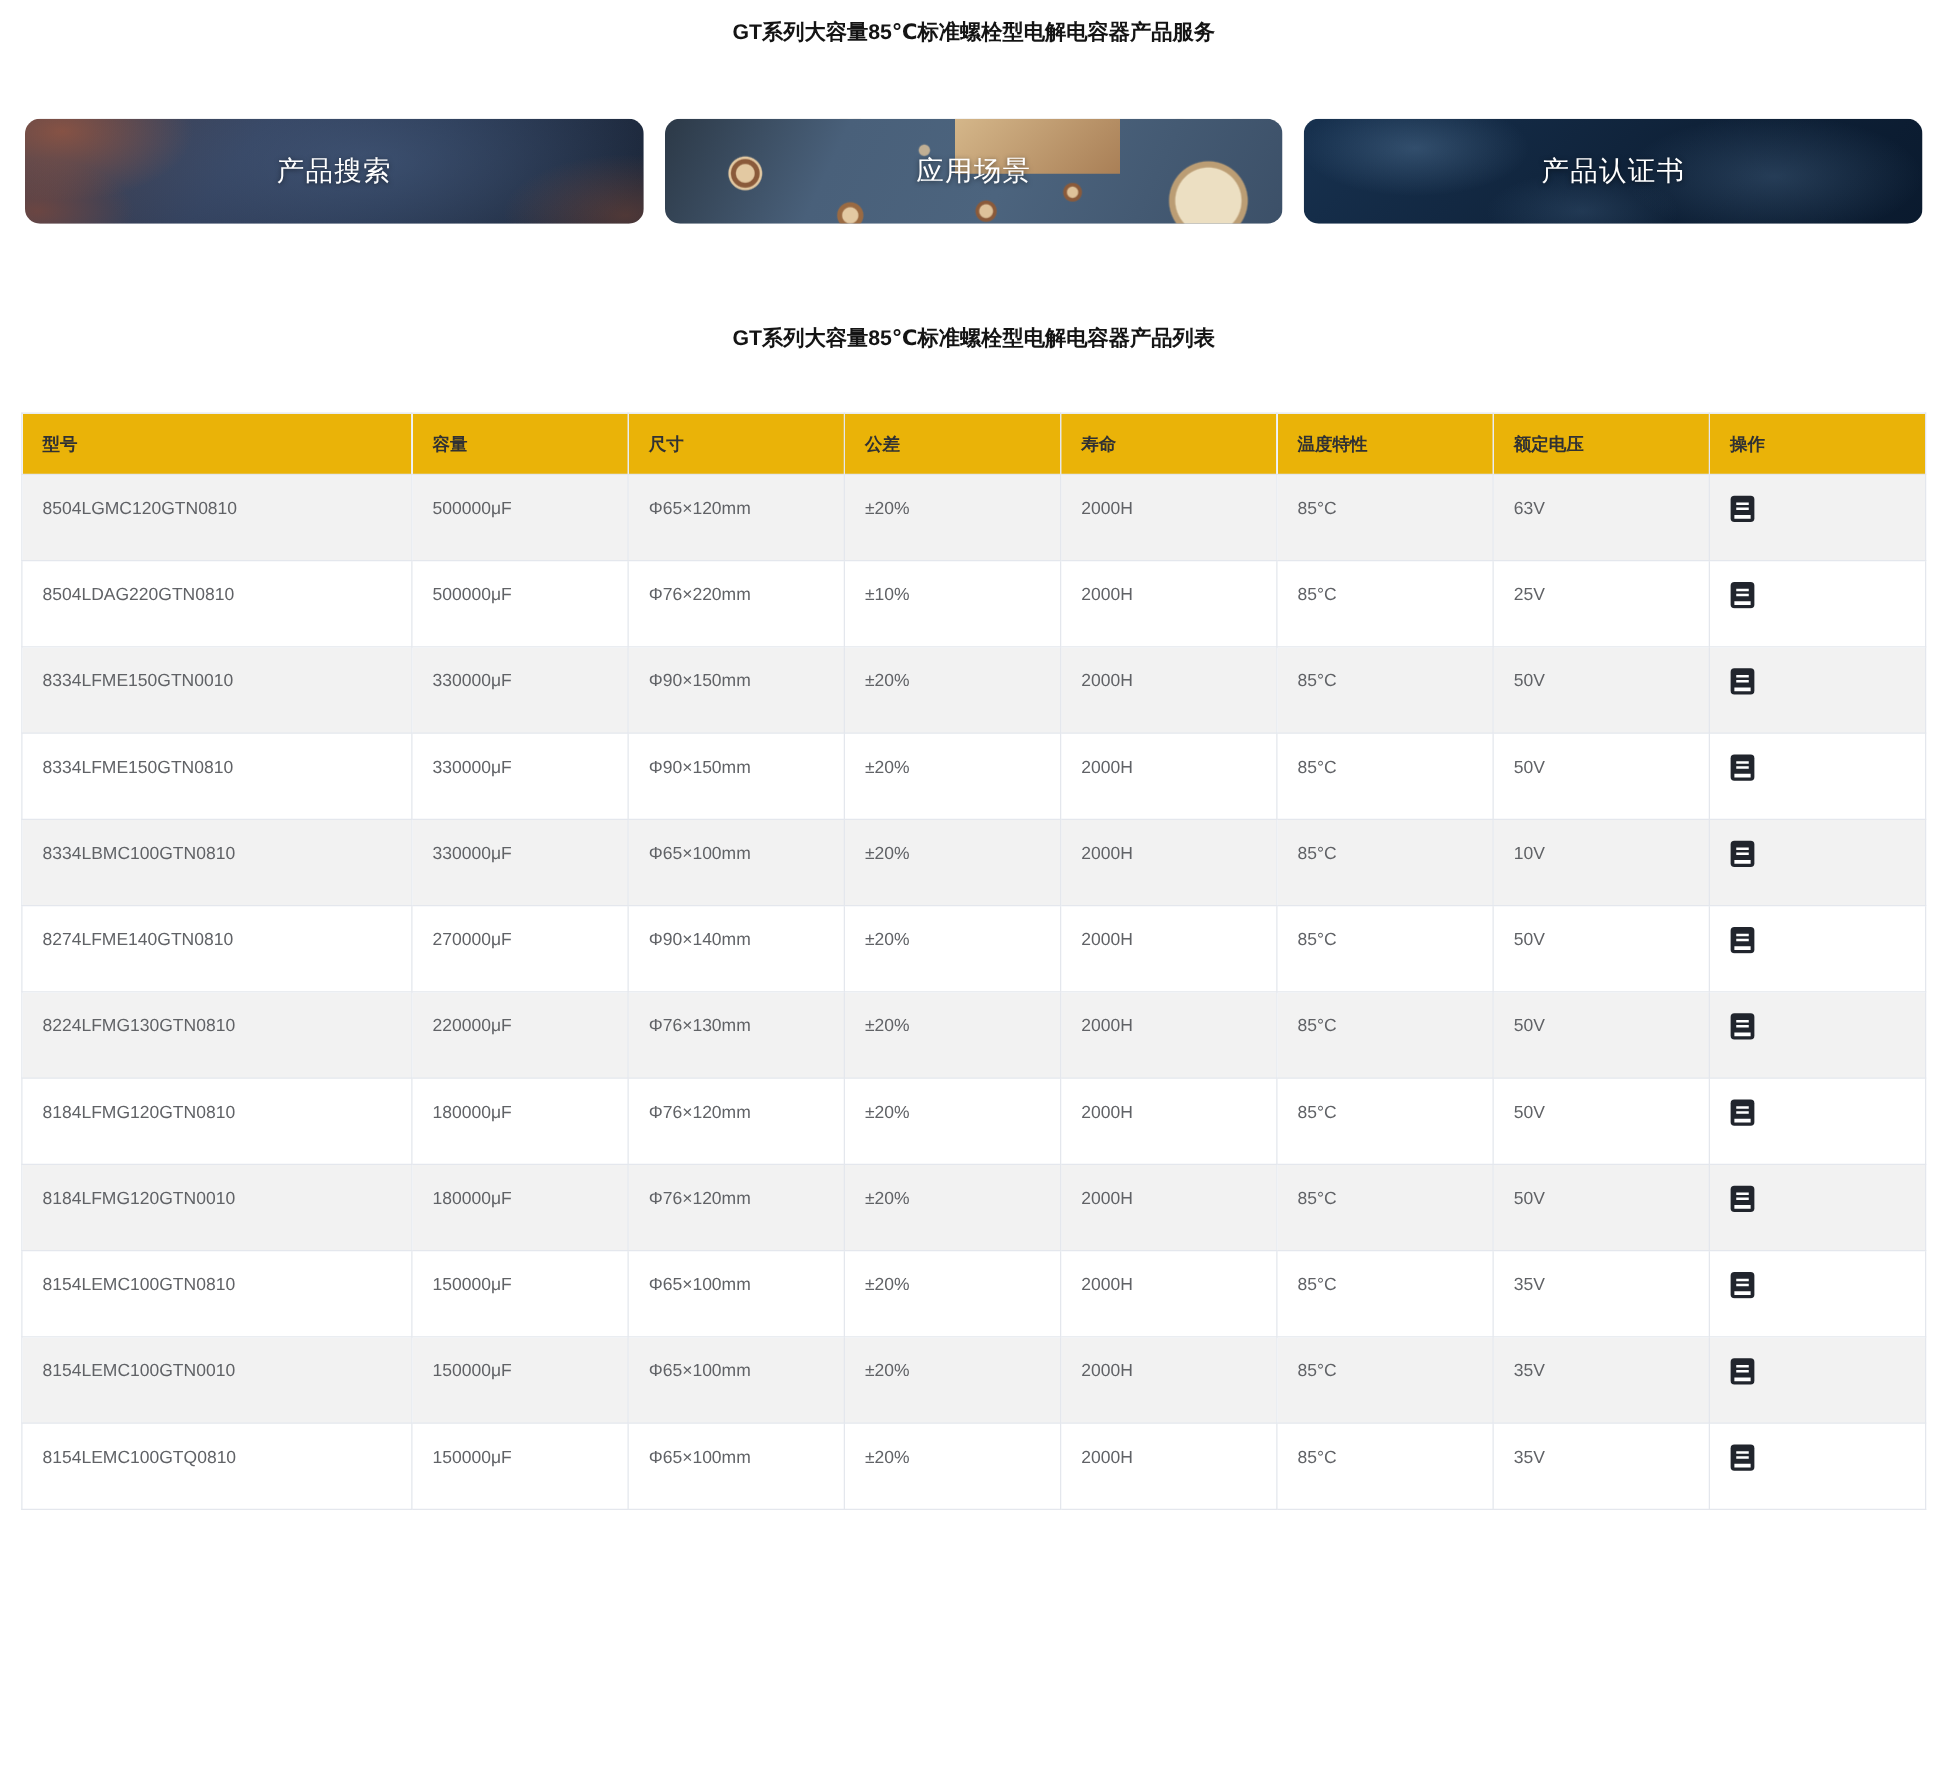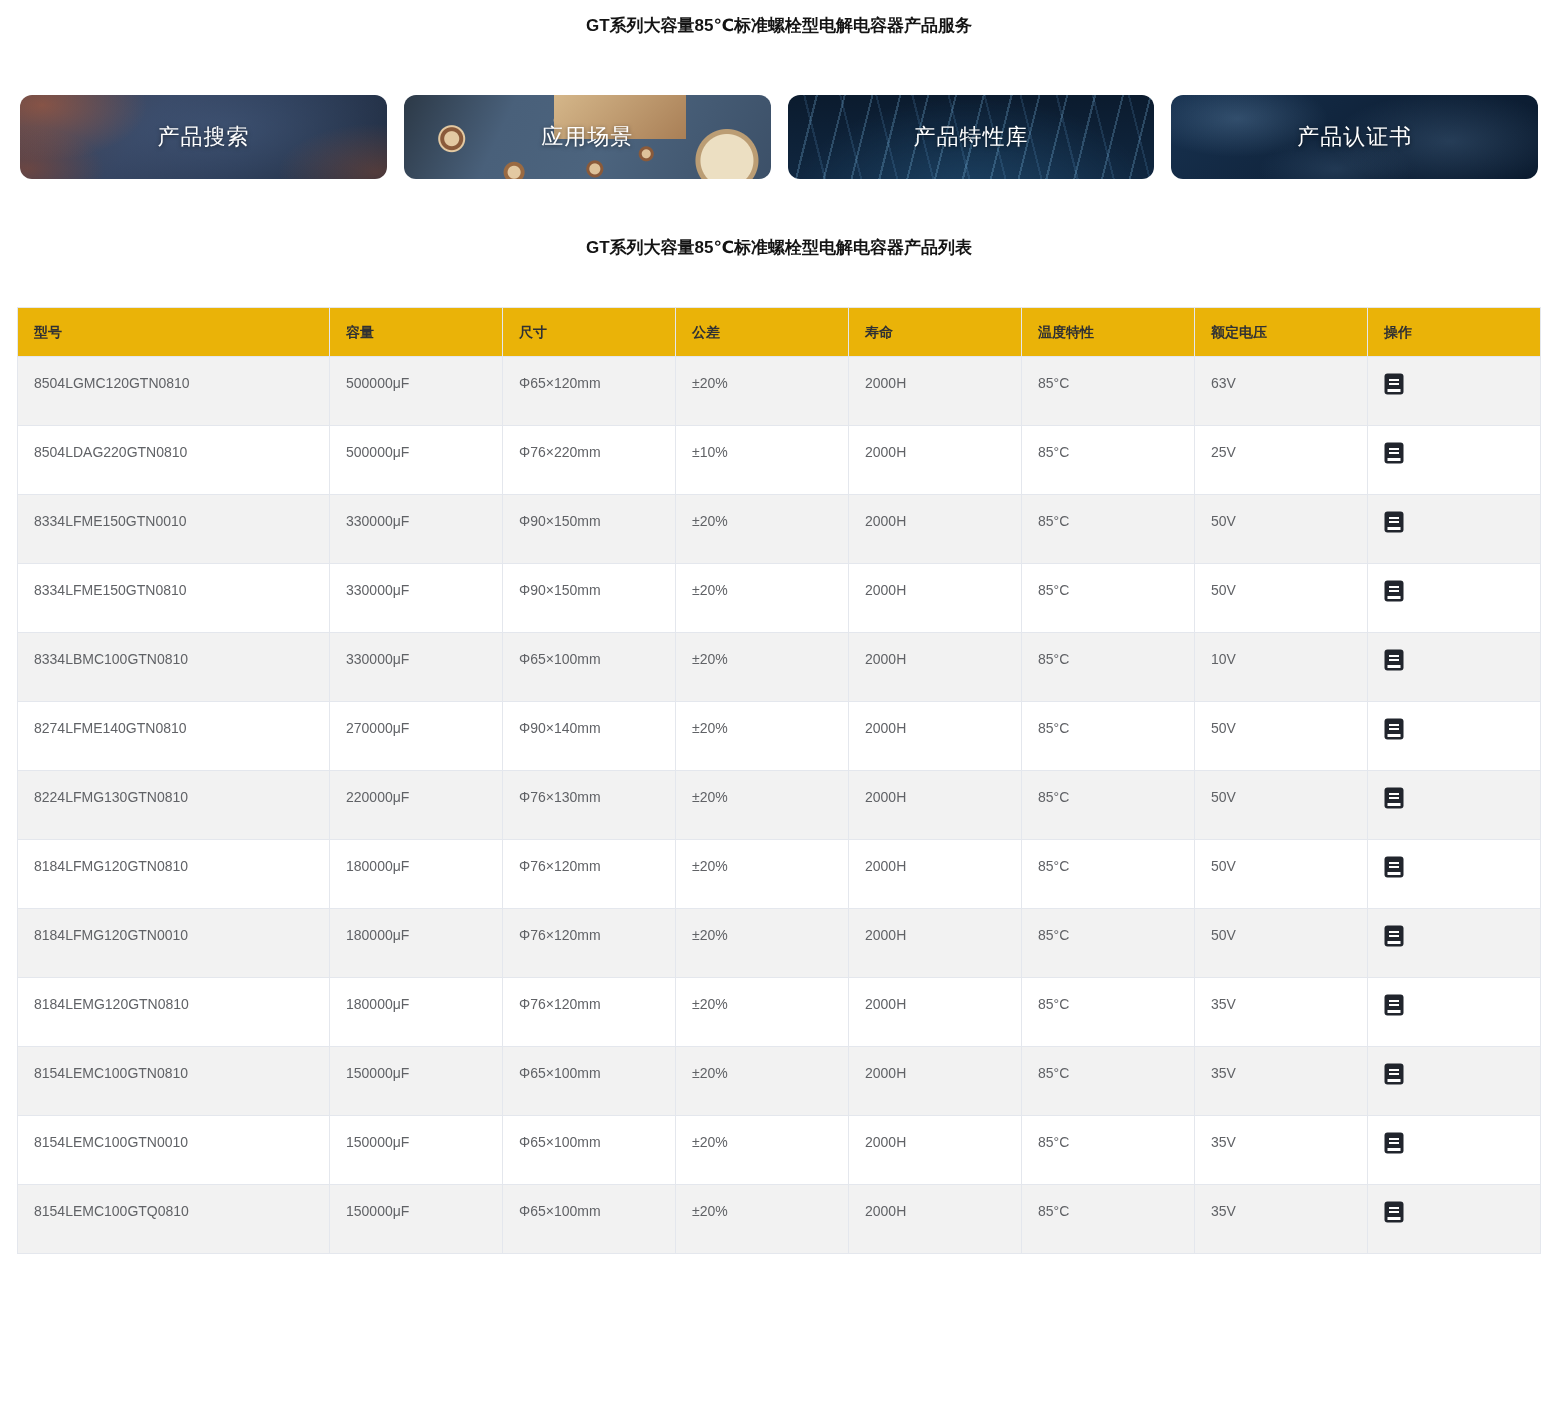--- a/index.html
+++ b/index.html
@@ -8,21 +8,21 @@
     width:1558px; min-height:1425px;
     font-family:"Liberation Sans","DejaVu Sans",sans-serif;
     color:#303133;
   }
   .page-title {
     text-align:center;
     font-size:17px; line-height:26px;
     font-weight:bold; color:#141414;
   }
   .service-title { padding-top:13px; }
-  .list-title { padding-top:56px; }
+  .list-title { padding-top:79px; }
 
   
   .cards {
     margin-top:56px;
     padding:0 20px;
     display:flex; gap:17px;
   }
   .card {
     flex:1 1 0;
     height:84px;
@@ -114,23 +114,20 @@
 
   <h1 class="page-title service-title">GT系列大容量85℃标准螺栓型电解电容器产品服务</h1>
 
   <div class="cards">
     <div class="card card-search">
       <span class="card-label">产品搜索</span>
     </div>
     <div class="card card-scenes">
       <span class="card-label">应用场景</span>
     </div>
-    <div class="card card-features">
-      <span class="card-label">产品特性库</span>
-    </div>
     <div class="card card-certs">
       <span class="card-label">产品认证书</span>
     </div>
   </div>
 
   <h2 class="page-title list-title">GT系列大容量85℃标准螺栓型电解电容器产品列表</h2>
 
   <div class="table-wrap">
     <table class="product-table">
       <thead>
@@ -275,35 +272,20 @@
             <td>85°C</td>
             <td>50V</td>
             <td><button class="action-btn"><svg class="doc-icon" width="20" height="22" viewBox="0 0 20 22" aria-hidden="true">
                   <rect x="0.5" y="0.5" width="19" height="21" rx="3" fill="#21252d"></rect>
                   <rect x="5" y="6" width="10" height="2" fill="#ffffff"></rect>
                   <rect x="5" y="10" width="10" height="2" fill="#ffffff"></rect>
                   <rect x="3.5" y="16" width="13" height="3" fill="#ffffff"></rect>
                 </svg></button></td>
           </tr>
           <tr>
-            <td>8184LEMG120GTN0810</td>
-            <td>180000μF</td>
-            <td>Φ76×120mm</td>
-            <td>±20%</td>
-            <td>2000H</td>
-            <td>85°C</td>
-            <td>35V</td>
-            <td><button class="action-btn"><svg class="doc-icon" width="20" height="22" viewBox="0 0 20 22" aria-hidden="true">
-                  <rect x="0.5" y="0.5" width="19" height="21" rx="3" fill="#21252d"></rect>
-                  <rect x="5" y="6" width="10" height="2" fill="#ffffff"></rect>
-                  <rect x="5" y="10" width="10" height="2" fill="#ffffff"></rect>
-                  <rect x="3.5" y="16" width="13" height="3" fill="#ffffff"></rect>
-                </svg></button></td>
-          </tr>
-          <tr>
             <td>8154LEMC100GTN0810</td>
             <td>150000μF</td>
             <td>Φ65×100mm</td>
             <td>±20%</td>
             <td>2000H</td>
             <td>85°C</td>
             <td>35V</td>
             <td><button class="action-btn"><svg class="doc-icon" width="20" height="22" viewBox="0 0 20 22" aria-hidden="true">
                   <rect x="0.5" y="0.5" width="19" height="21" rx="3" fill="#21252d"></rect>
                   <rect x="5" y="6" width="10" height="2" fill="#ffffff"></rect>

